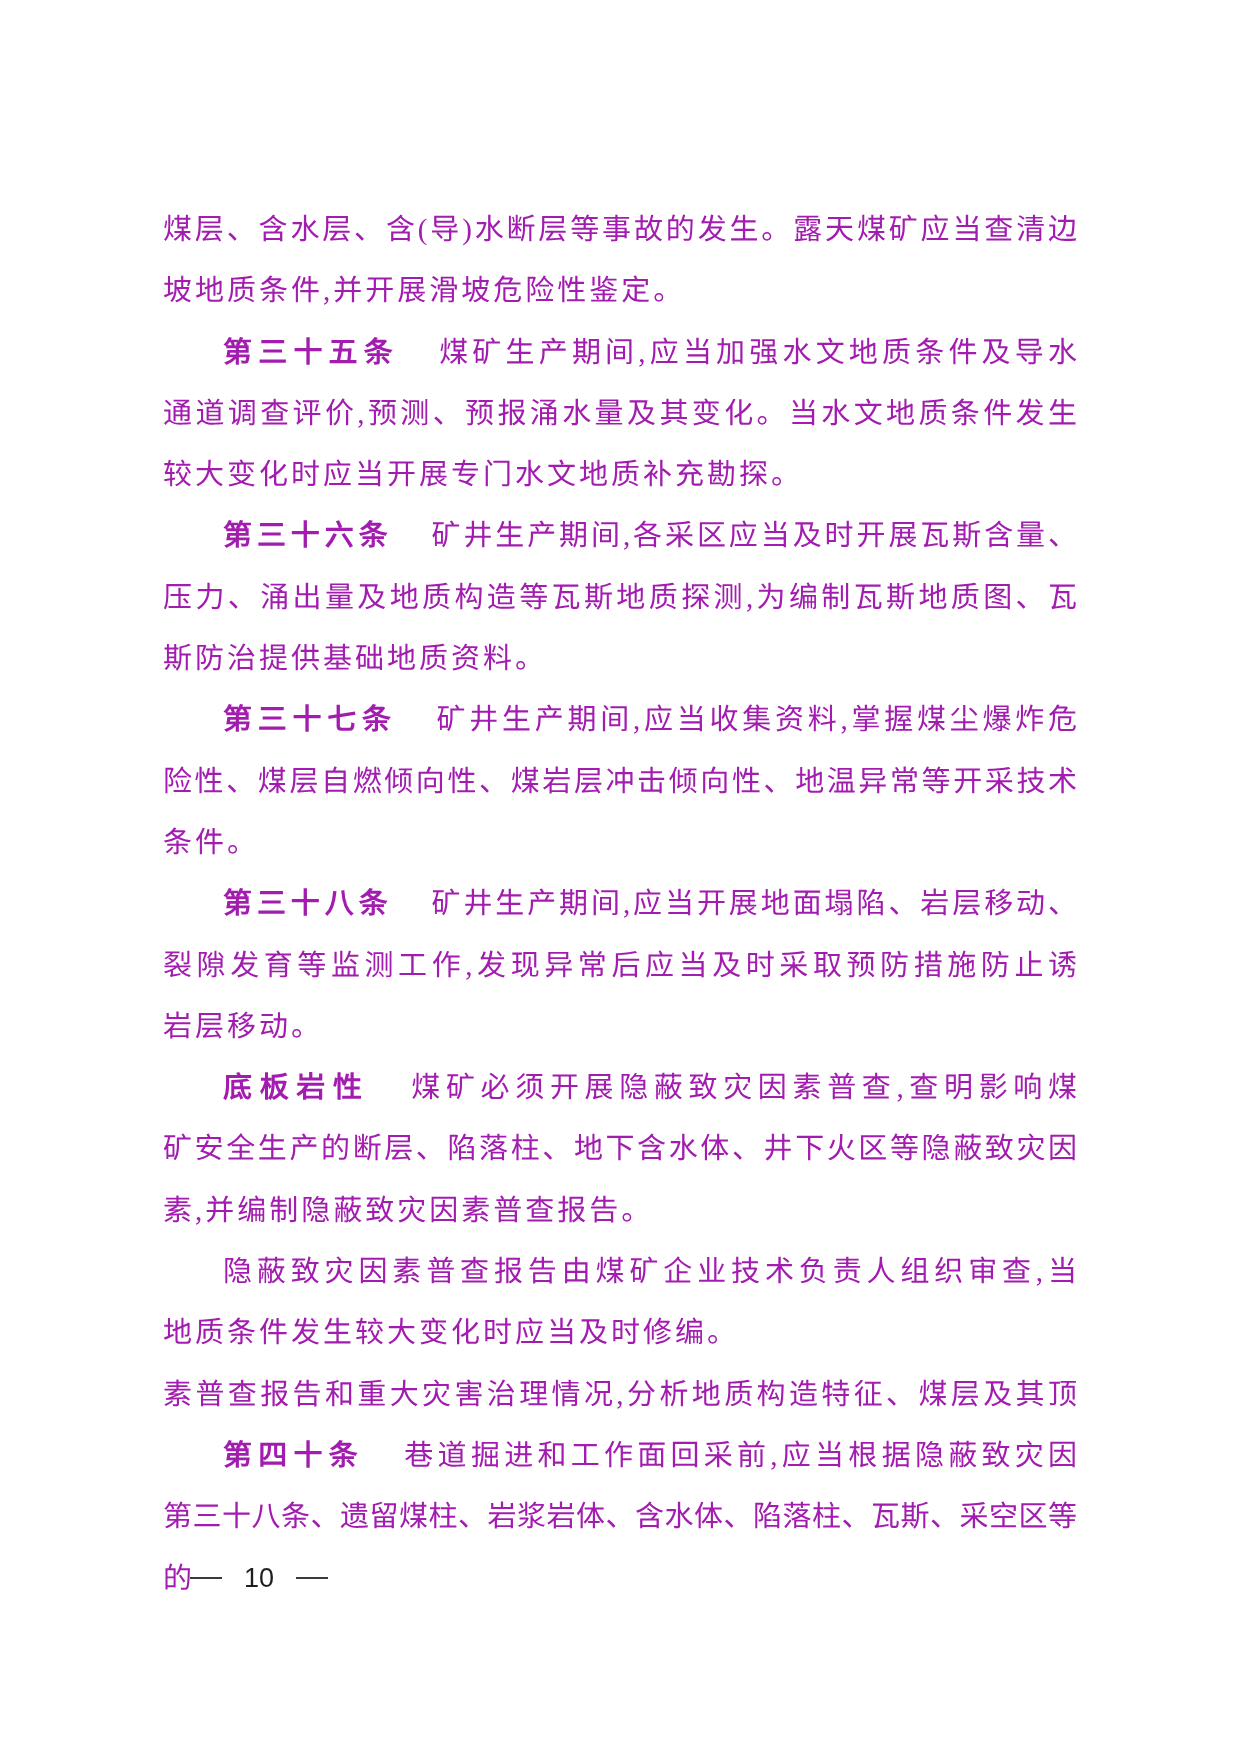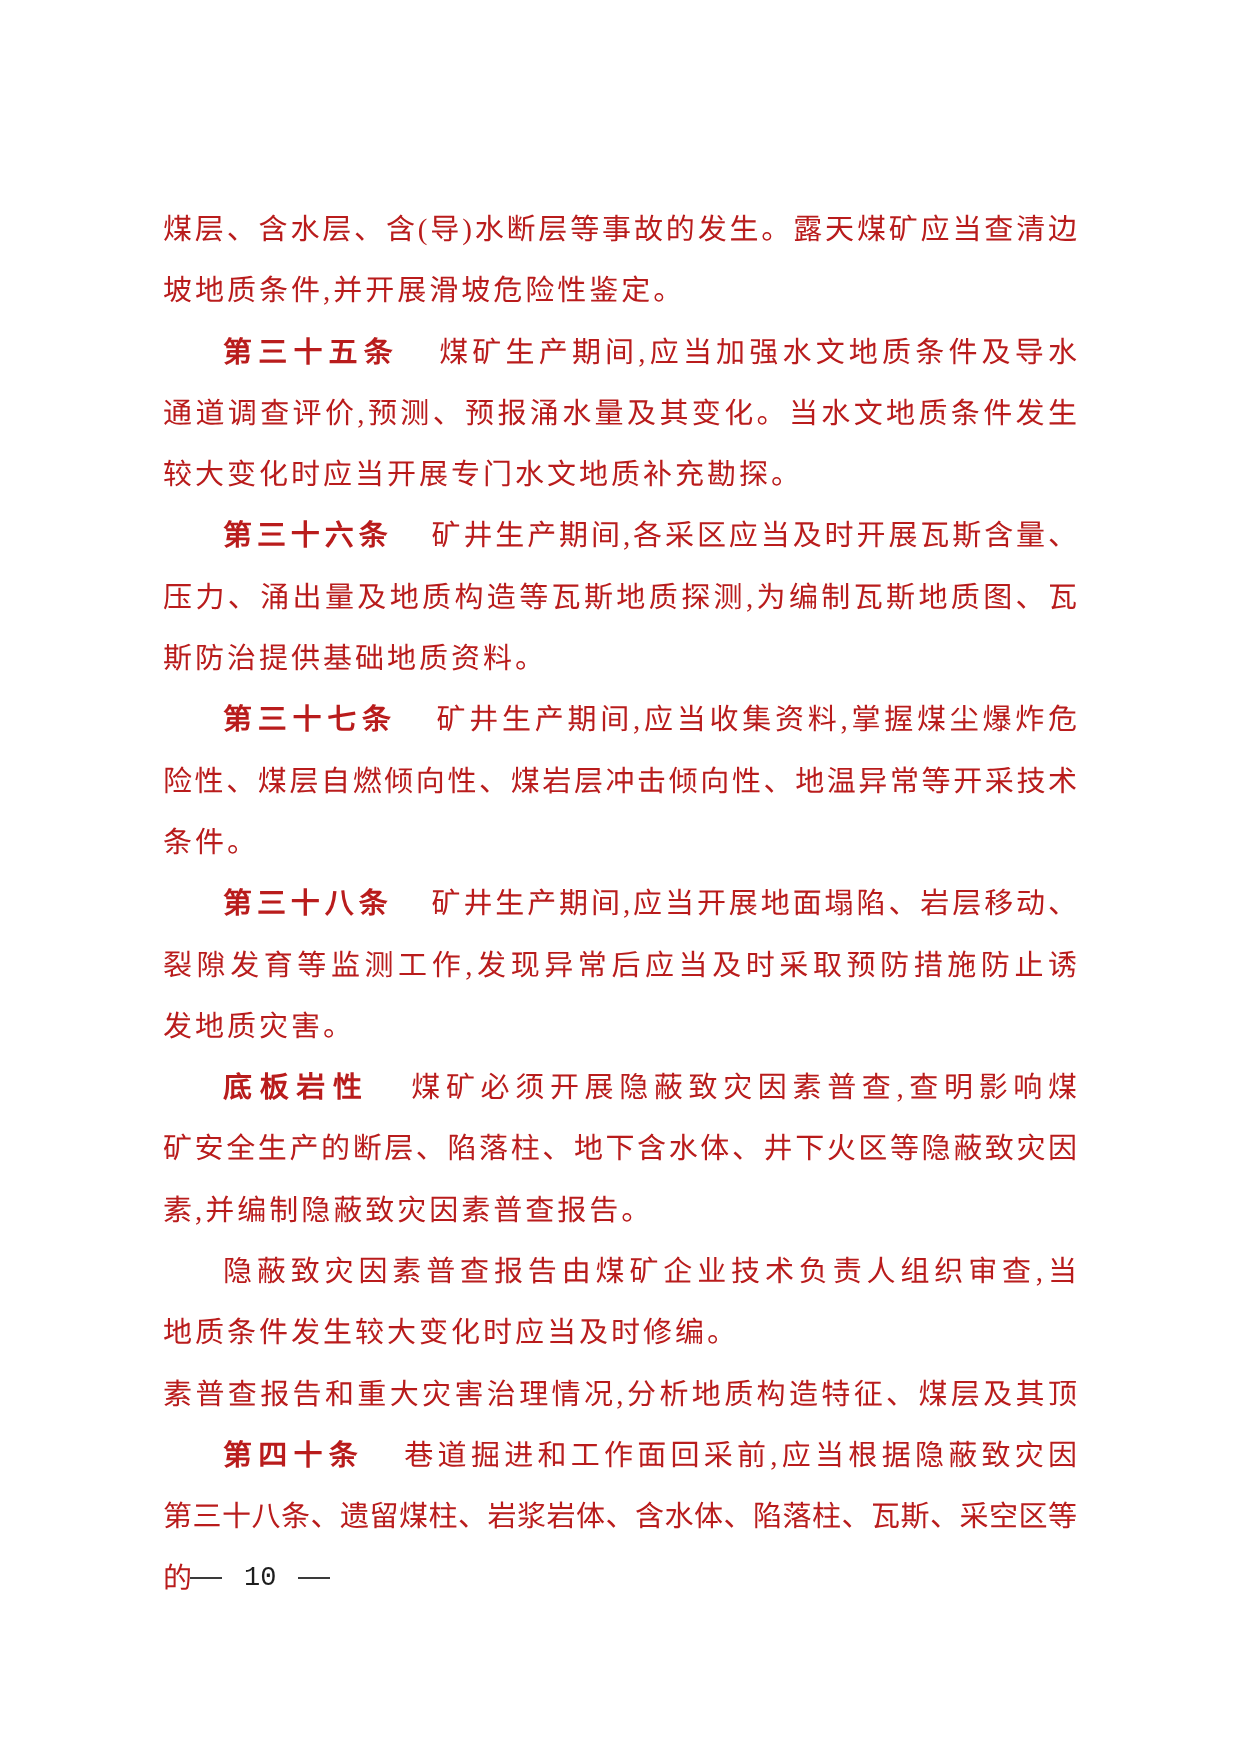--- a/index.html
+++ b/index.html
@@ -21,21 +21,21 @@
     left: 163px;
     top: 199px;
     width: 914px;
   }
   .line {
     height: 61.3px;
     line-height: 61.3px;
     font-size: 29px;
     letter-spacing: 3px;
     white-space: nowrap;
-    color: #b91c1c;
+    color: #a21caf;
   }
   .line.fill {
     letter-spacing: 0;
     white-space: normal;
     text-align: justify;
     text-align-last: justify;
   }
   .line.indent {
     padding-left: 60px;
   }
@@ -60,21 +60,21 @@
   .footer .dash {
     display: inline-block;
     width: 32px;
     height: 2px;
     background: #3a3a3a;
   }
   .footer .page-num {
     font-size: 27px;
     line-height: 32px;
     color: #1e1e1e;
-    font-family: Liberation Mono, monospace;
+    font-family: Liberation Sans, sans-serif;
   }
 </style>
 </head>
 <body>
 
 <div class="page">
 
   <div class="doc-body">
       <div class="line fill"><span>煤层、含水层、含(导)水断层等事故的发生。露天煤矿应当查清边</span></div>
       <div class="line"><span>坡地质条件,并开展滑坡危险性鉴定。</span></div>
@@ -82,21 +82,21 @@
       <div class="line fill"><span>通道调查评价,预测、预报涌水量及其变化。当水文地质条件发生</span></div>
       <div class="line"><span>较大变化时应当开展专门水文地质补充勘探。</span></div>
       <div class="line fill indent"><span class="article-head">第三十六条</span><span class="head-gap"></span><span>矿井生产期间,各采区应当及时开展瓦斯含量、</span></div>
       <div class="line fill"><span>压力、涌出量及地质构造等瓦斯地质探测,为编制瓦斯地质图、瓦</span></div>
       <div class="line"><span>斯防治提供基础地质资料。</span></div>
       <div class="line fill indent"><span class="article-head">第三十七条</span><span class="head-gap"></span><span>矿井生产期间,应当收集资料,掌握煤尘爆炸危</span></div>
       <div class="line fill"><span>险性、煤层自燃倾向性、煤岩层冲击倾向性、地温异常等开采技术</span></div>
       <div class="line"><span>条件。</span></div>
       <div class="line fill indent"><span class="article-head">第三十八条</span><span class="head-gap"></span><span>矿井生产期间,应当开展地面塌陷、岩层移动、</span></div>
       <div class="line fill"><span>裂隙发育等监测工作,发现异常后应当及时采取预防措施防止诱</span></div>
-      <div class="line"><span>发地质灾害。</span></div>
+      <div class="line"><span>岩层移动。</span></div>
       <div class="line fill indent"><span class="article-head">底板岩性</span><span class="head-gap"></span><span>煤矿必须开展隐蔽致灾因素普查,查明影响煤</span></div>
       <div class="line fill"><span>矿安全生产的断层、陷落柱、地下含水体、井下火区等隐蔽致灾因</span></div>
       <div class="line"><span>素,并编制隐蔽致灾因素普查报告。</span></div>
       <div class="line fill indent"><span>隐蔽致灾因素普查报告由煤矿企业技术负责人组织审查,当</span></div>
       <div class="line"><span>地质条件发生较大变化时应当及时修编。</span></div>
       <div class="line fill"><span>素普查报告和重大灾害治理情况,分析地质构造特征、煤层及其顶</span></div>
       <div class="line fill indent"><span class="article-head">第四十条</span><span class="head-gap"></span><span>巷道掘进和工作面回采前,应当根据隐蔽致灾因</span></div>
       <div class="line fill"><span>第三十八条、遗留煤柱、岩浆岩体、含水体、陷落柱、瓦斯、采空区等的</span></div>
     </div>
 

